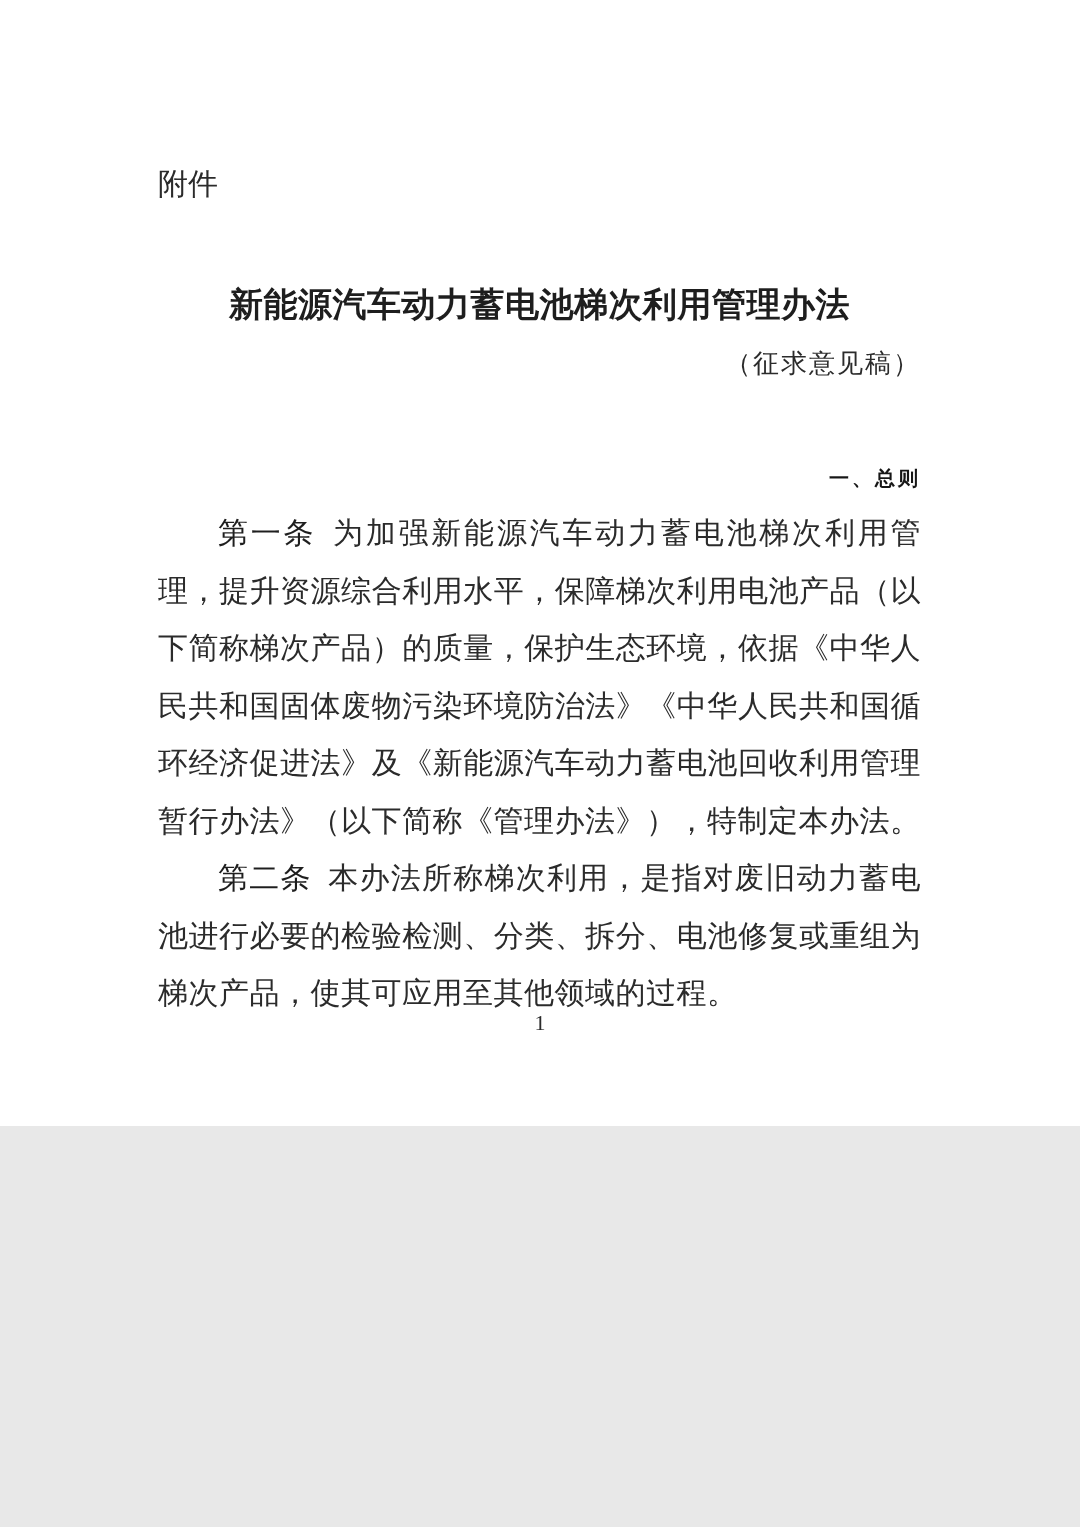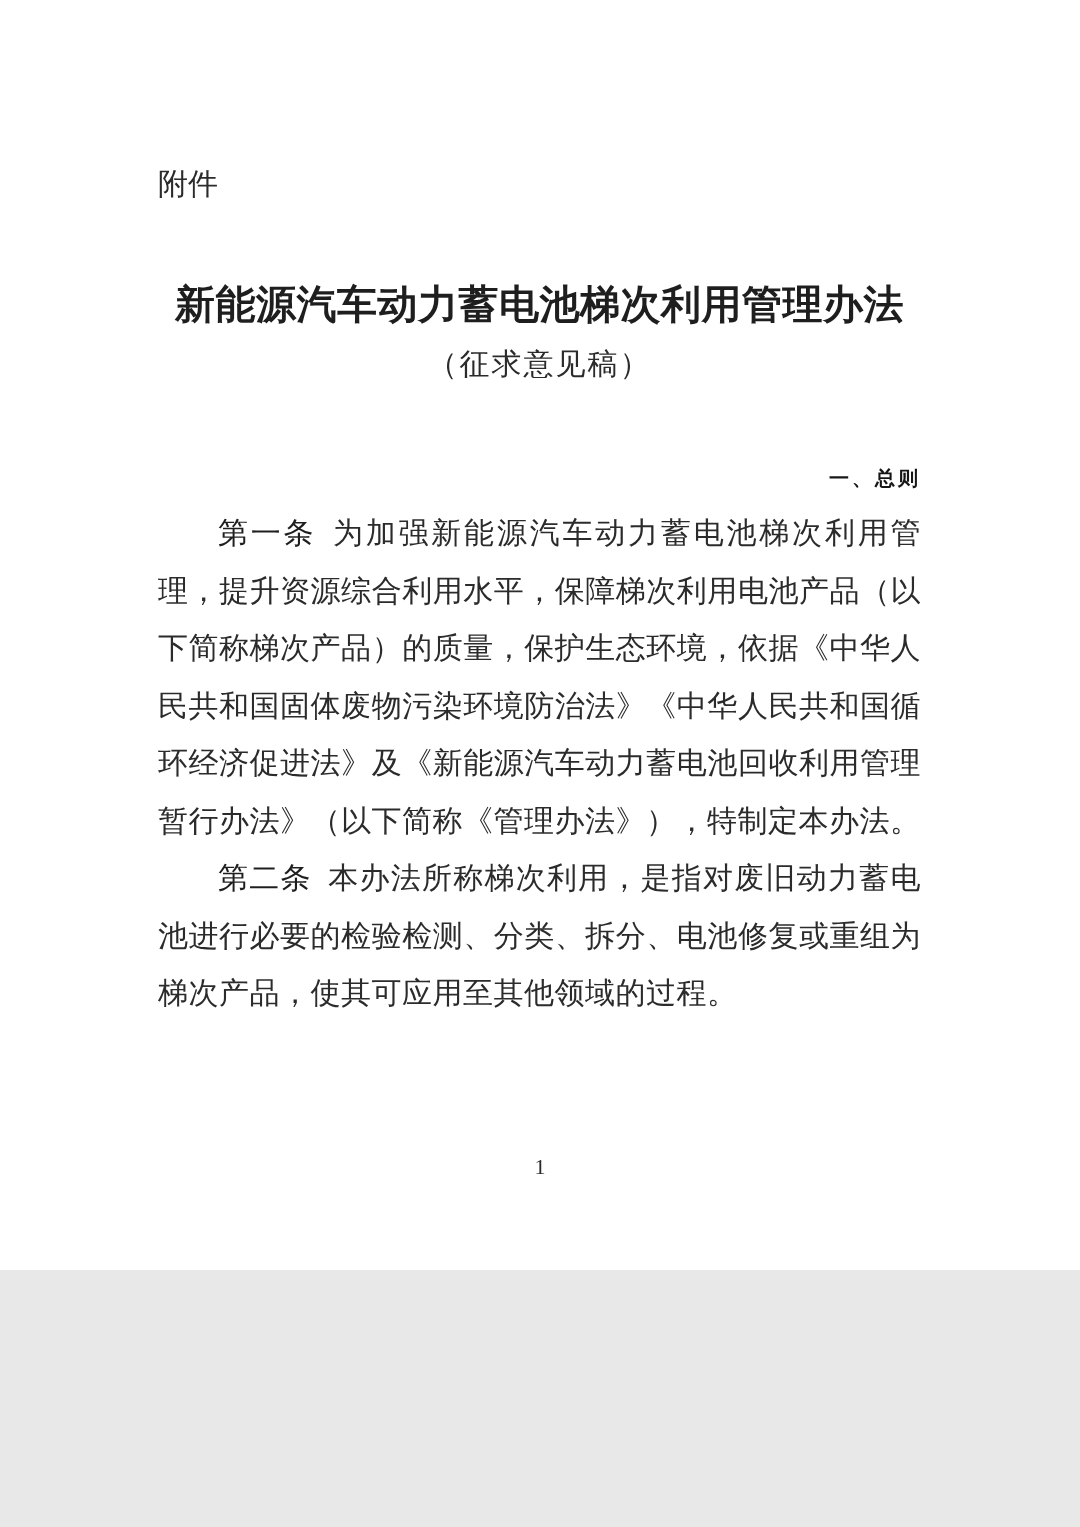--- a/index.html
+++ b/index.html
@@ -3,52 +3,52 @@
 <meta charset="utf-8">
 <style>
   html, body {
     margin: 0;
     padding: 0;
     background: #e8e8e8;
   }
   .page {
     position: relative;
     width: 1080px;
-    height: 1270px;
+    height: 1126px;
     margin: 0 auto;
     background: #ffffff;
     color: #242424;
     font-family: "Liberation Serif", "DejaVu Serif", serif;
     overflow: hidden;
     box-sizing: border-box;
   }
   .content {
     box-sizing: border-box;
     padding: 166px 159px 0 158px; 
   }
   .attachment {
     font-size: 30px;
     line-height: 36px;
     text-align: left;
     color: #2b2b2b;
   }
   .title {
     margin: 81px 0 0 0;
-    font-size: 40px;
+    font-size: 34px;
     line-height: 44px;
     font-weight: bold;
     text-align: center;
     letter-spacing: 0.5px;
     color: #1e1e1e;
   }
   .subtitle {
     margin-top: 18px;
-    font-size: 30px;
+    font-size: 26px;
     line-height: 38px;
-    text-align: center;
+    text-align: right;
     letter-spacing: 2px;
     color: #2b2b2b;
   }
   .section-heading {
     margin: 73px 0 4px 0;
     font-size: 20px;
     line-height: 44px;
     font-weight: bold;
     text-align: right;
     letter-spacing: 3px;

